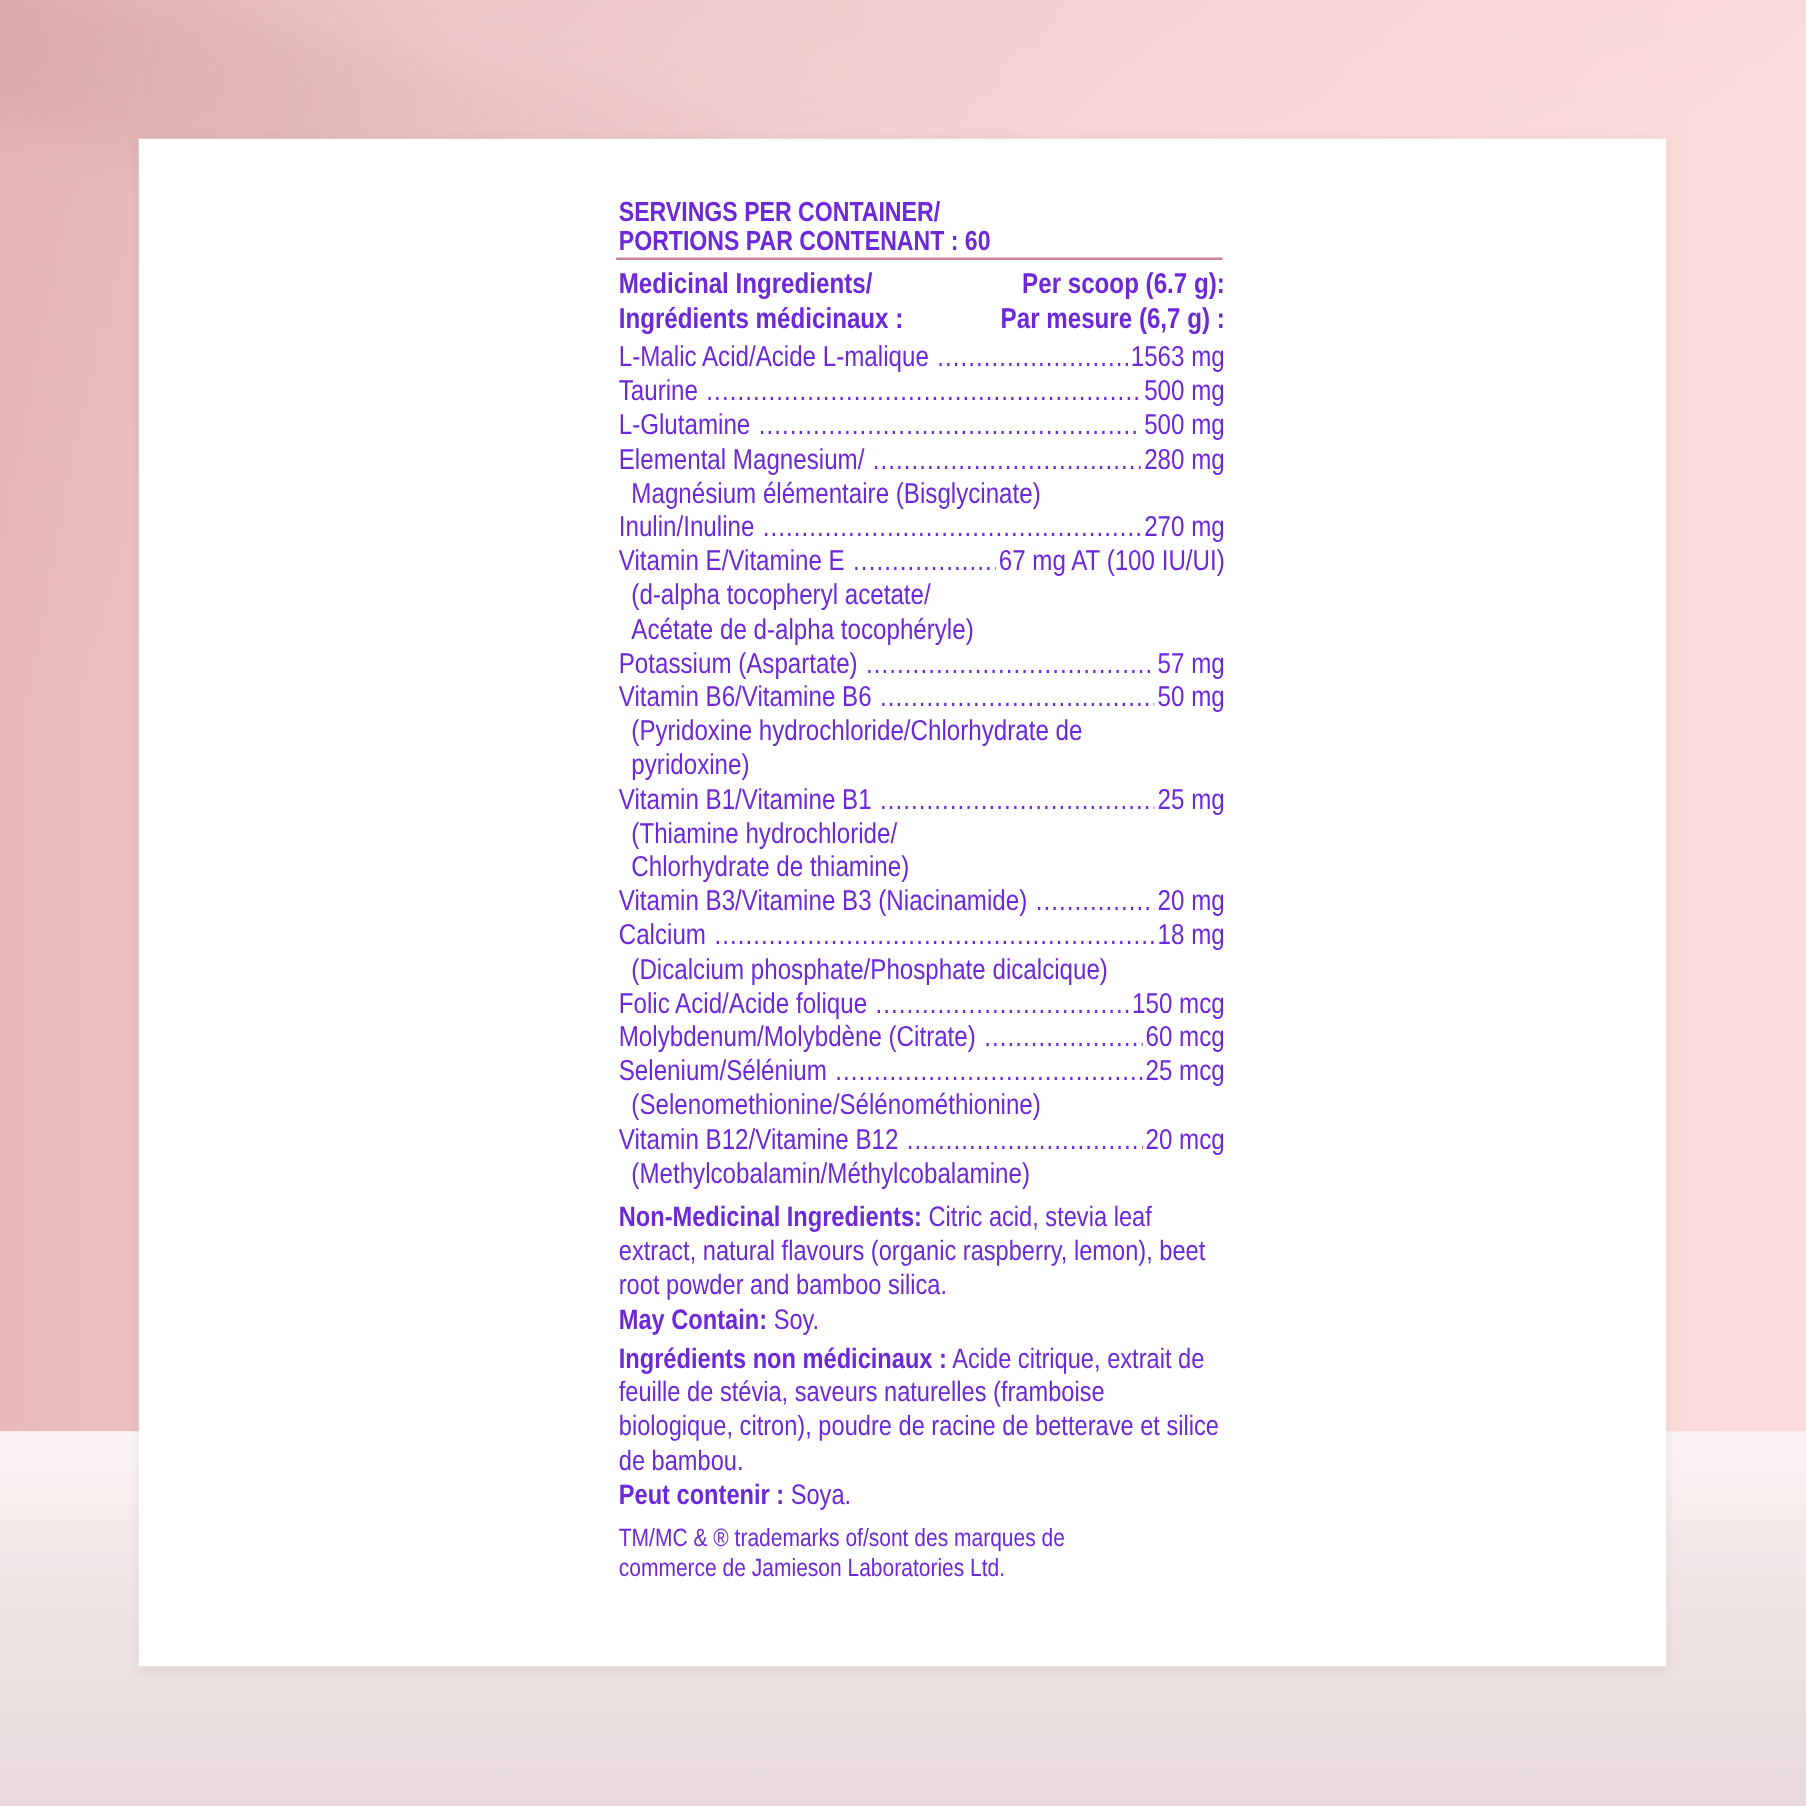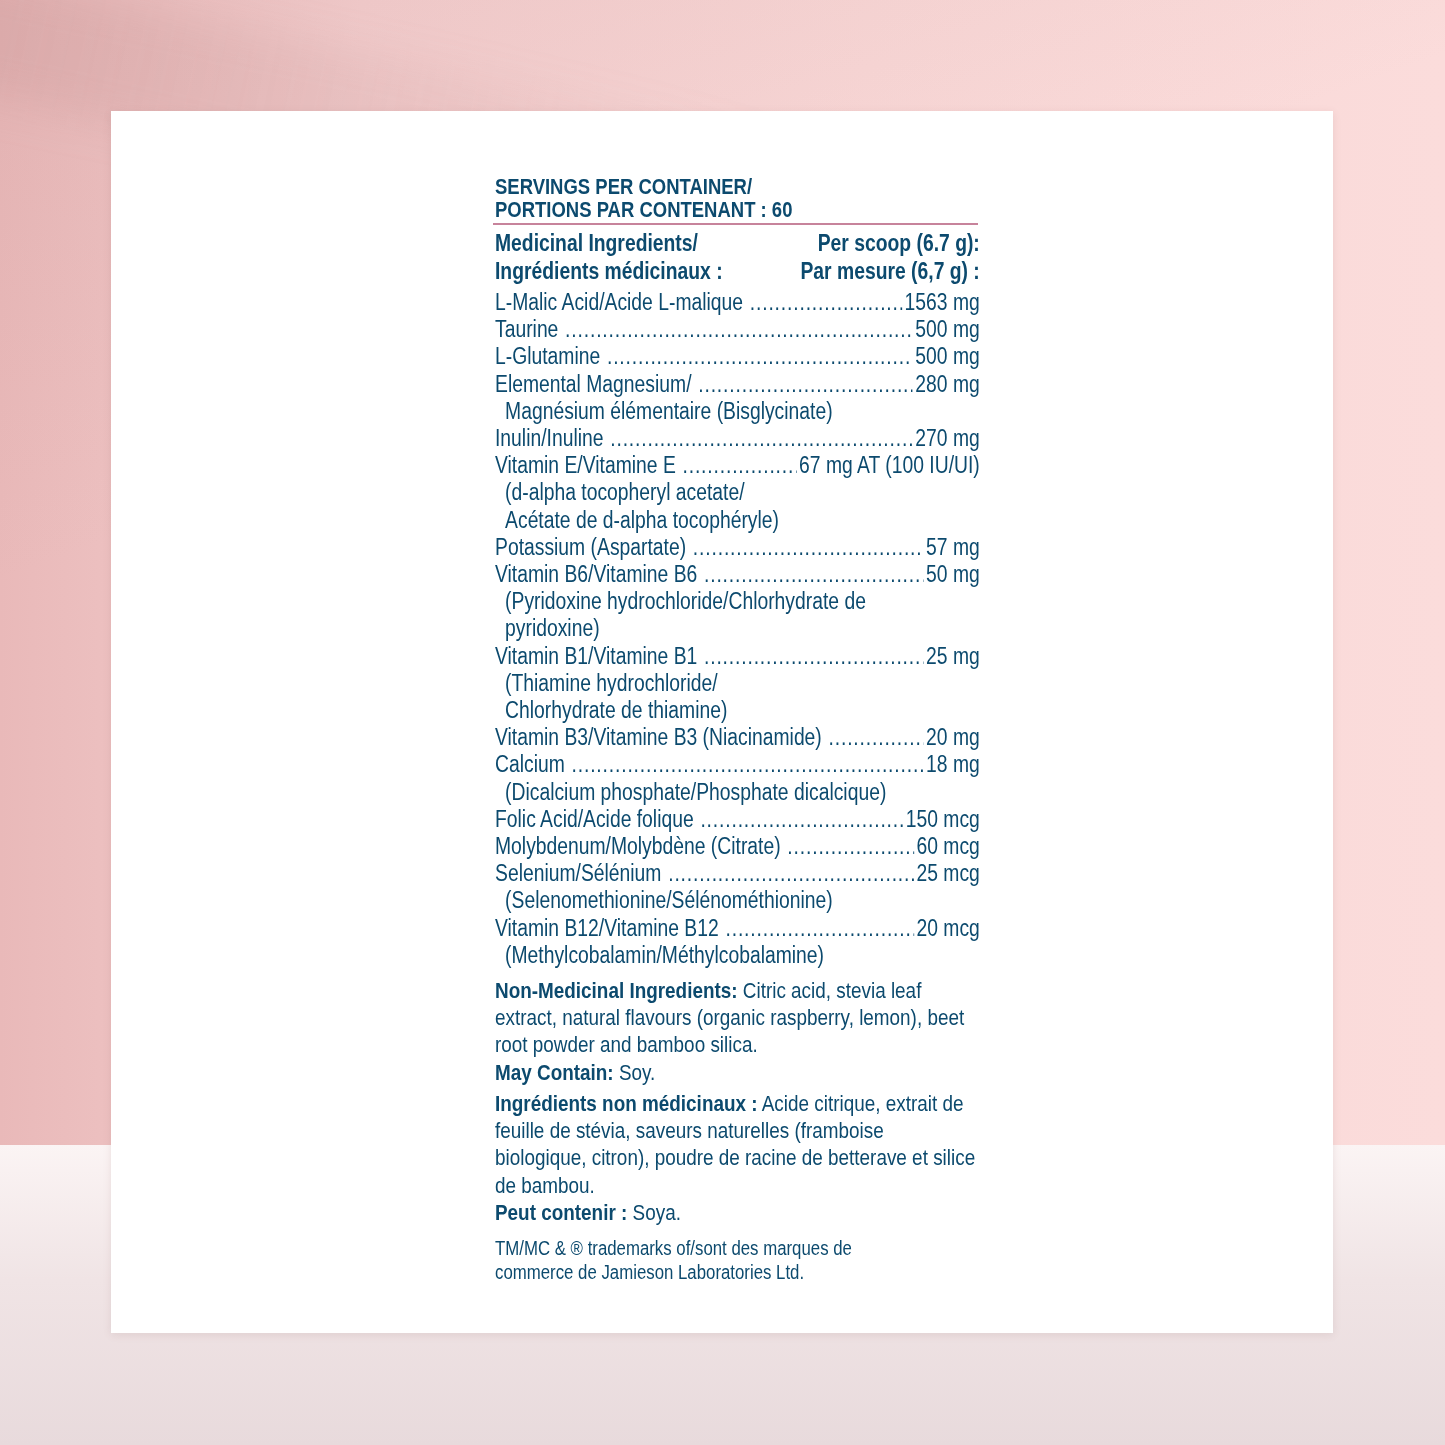--- a/index.html
+++ b/index.html
@@ -22,22 +22,22 @@
       position: absolute; left: -60px; top: 60px; width: 900px; height: 120px;
       background: linear-gradient(90deg, rgba(190,140,140,0.25), rgba(190,140,140,0));
       transform: rotate(12deg); filter: blur(20px);
     }
     .card {
       position: absolute; left: 111px; top: 111px; width: 1222px; height: 1222px;
       background: #ffffff;
       box-shadow: 0 2px 8px rgba(120,80,80,0.12);
     }
     .label {
-      position: absolute; left: 495px; top: 175px; width: 485px;
-      color: #0c4a6e;
+      position: absolute; left: 495px; top: 158px; width: 485px;
+      color: #6d28d9;
     }
     .servings {
       font-weight: bold; font-size: 22px; line-height: 23px;
       transform: scaleX(0.84); transform-origin: left top; white-space: nowrap;
     }
     .divider {
       height: 2px; background: #c7839b; margin: 2px 0 4px -2px; width: 485px;
     }
     .hdr-row {
       display: flex; justify-content: space-between;

